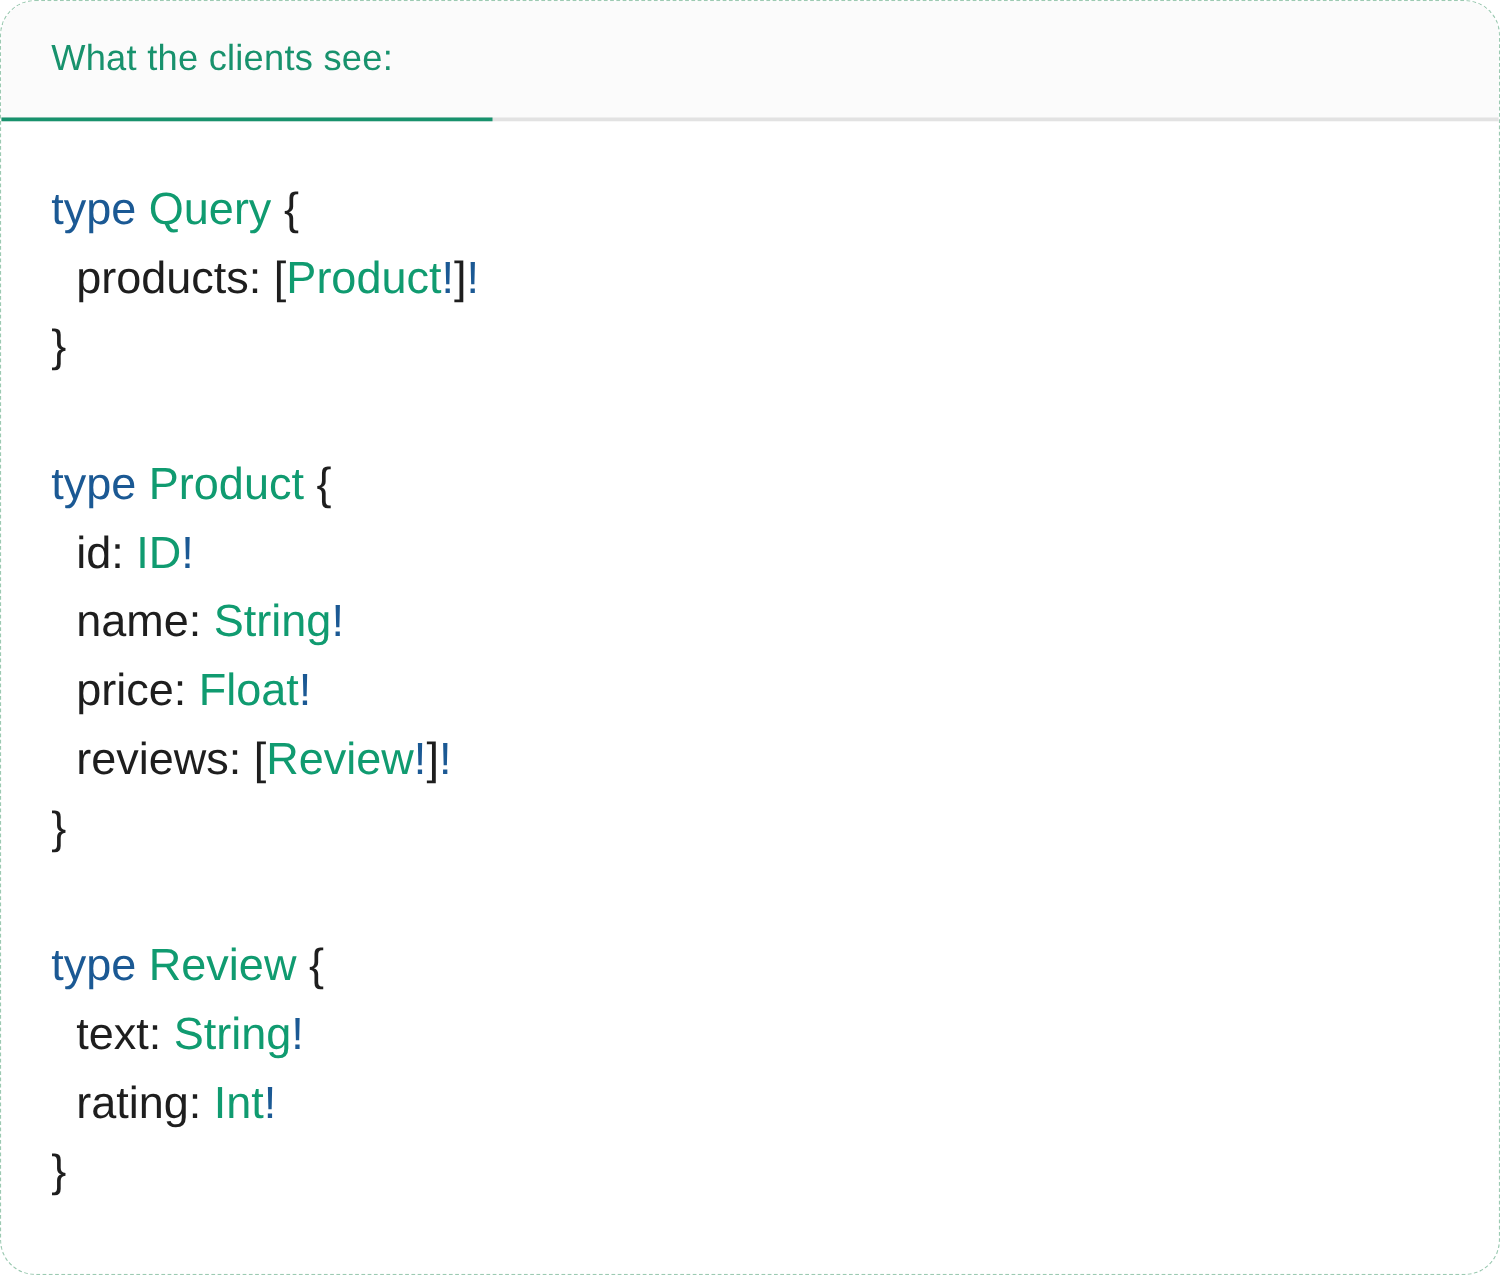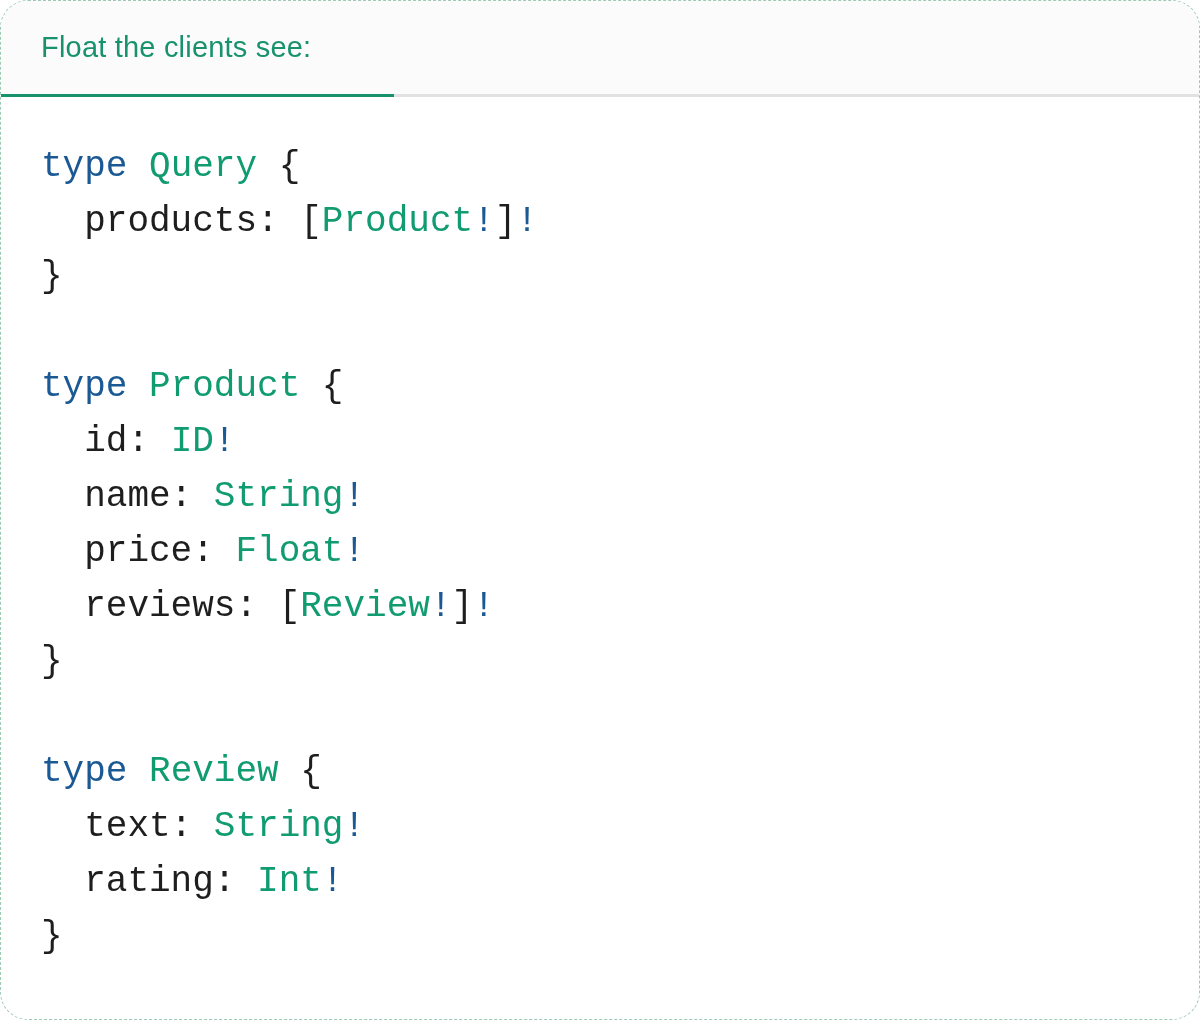--- a/index.html
+++ b/index.html
@@ -41,35 +41,35 @@
   }
   .tab-label{
     color:var(--header_teal);
     font-size:29px;
     font-weight:500;
     letter-spacing:0.2px;
   }
   .code{
     margin:0;
     padding:42px 44px 40px 40px;
-    font-family:Liberation Mono, monospace;
+    font-family:Liberation Sans, sans-serif;
     font-size:36px;
     white-space:pre;
   }
   .line{
     height:55px;
     line-height:55px;
   }
   .kw{color:var(--keyword);}
   .ty{color:var(--type);}
   .pl{color:var(--plain);}
 </style>
 </head>
 <body>
 
 <div class="card">
   <div class="tab-bar">
     <div class="tab">
-      <span class="tab-label">Float the clients see:</span>
+      <span class="tab-label">What the clients see:</span>
     </div>
   </div>
   <pre class="code" id="code"><div class="line"><span class="kw">type</span><span class="pl"> </span><span class="ty">Query</span><span class="pl"> {</span></div><div class="line"><span class="pl">  products: [</span><span class="ty">Product</span><span class="kw">!</span><span class="pl">]</span><span class="kw">!</span></div><div class="line"><span class="pl">}</span></div><div class="line"></div><div class="line"><span class="kw">type</span><span class="pl"> </span><span class="ty">Product</span><span class="pl"> {</span></div><div class="line"><span class="pl">  id: </span><span class="ty">ID</span><span class="kw">!</span></div><div class="line"><span class="pl">  name: </span><span class="ty">String</span><span class="kw">!</span></div><div class="line"><span class="pl">  price: </span><span class="ty">Float</span><span class="kw">!</span></div><div class="line"><span class="pl">  reviews: [</span><span class="ty">Review</span><span class="kw">!</span><span class="pl">]</span><span class="kw">!</span></div><div class="line"><span class="pl">}</span></div><div class="line"></div><div class="line"><span class="kw">type</span><span class="pl"> </span><span class="ty">Review</span><span class="pl"> {</span></div><div class="line"><span class="pl">  text: </span><span class="ty">String</span><span class="kw">!</span></div><div class="line"><span class="pl">  rating: </span><span class="ty">Int</span><span class="kw">!</span></div><div class="line"><span class="pl">}</span></div></pre>
 </div>
 
 </body></html>

